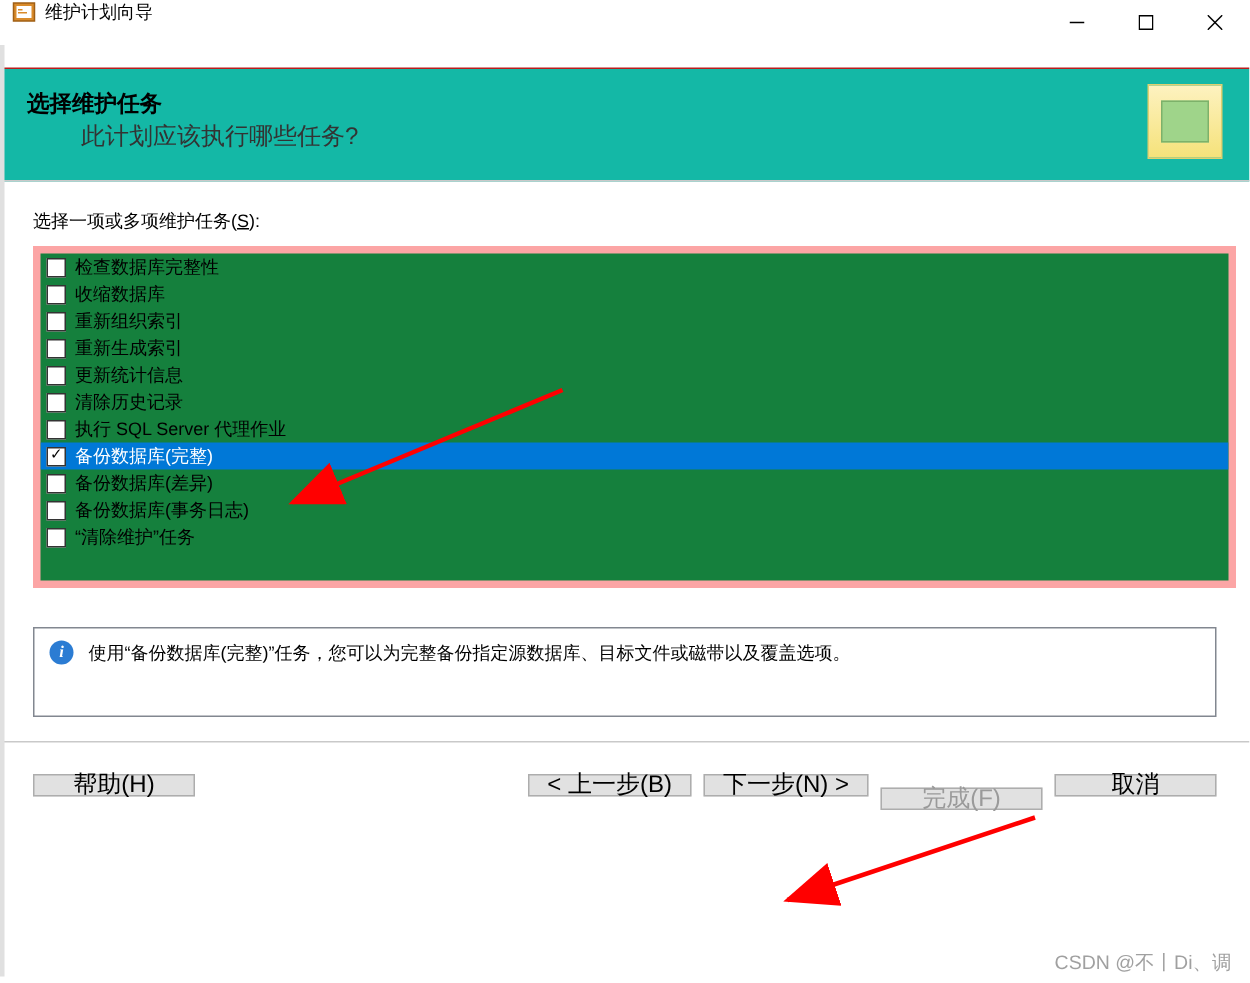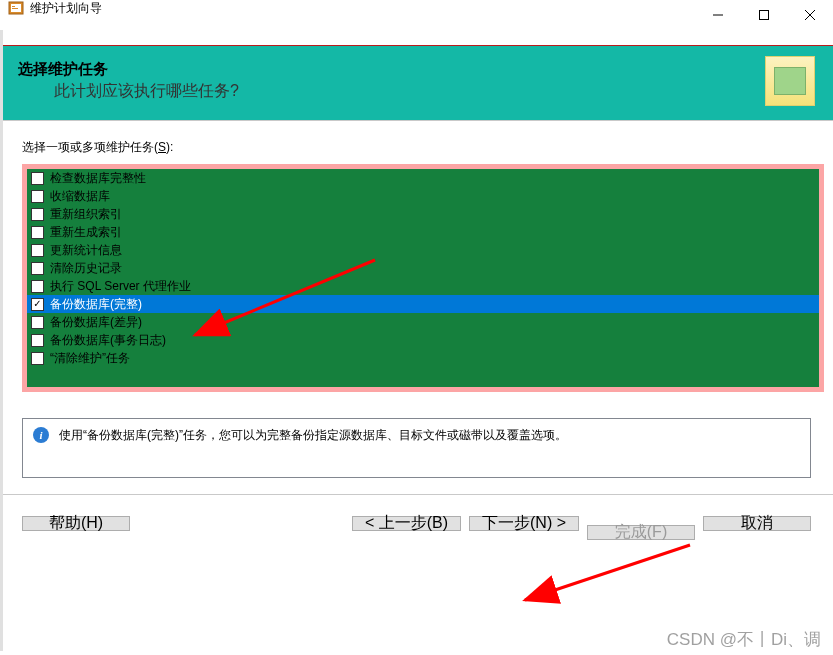--- a/index.html
+++ b/index.html
@@ -138,21 +138,21 @@
   .spacer { flex: 1; }
   .arrow {
     position: absolute;
     pointer-events: none;
   }
   .watermark {
     position: absolute;
     bottom: 4px;
     right: 12px;
     color: rgba(120,120,120,0.7);
-    font-size: 17px;
+    font-size: 13px;
   }
   .outer-rule-left {
     position: absolute;
     left: 0;
     top: 30px;
     bottom: 4px;
     width: 3px;
     background: #e0e0e0;
   }
   .u { text-decoration: underline; }

